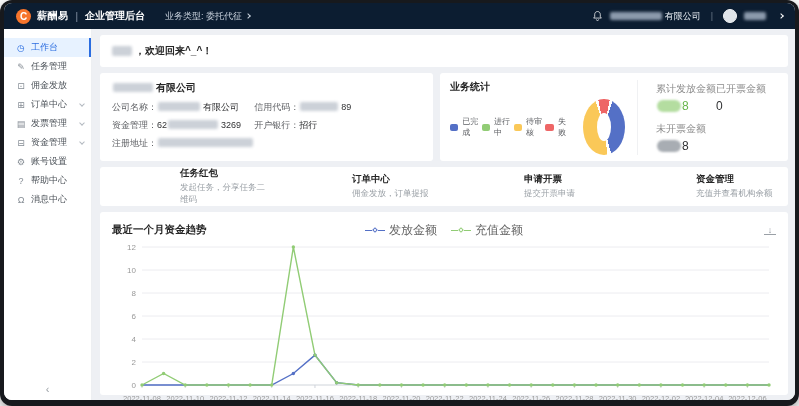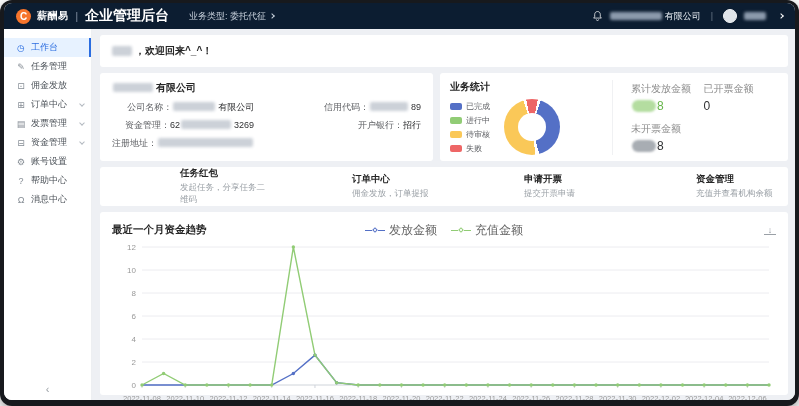--- a/index.html
+++ b/index.html
@@ -9,21 +9,21 @@
   .app { width:100%; height:100%; border-radius:8px; overflow:hidden; background:#fff;
          display:flex; flex-direction:column; }
 
   
   .hdr { height:26px; flex:0 0 26px; background:#0c1d31; display:flex; align-items:center;
          padding:0 12px; gap:6px; color:#fff; }
   .logo { width:15px; height:15px; border-radius:50%; background:#f7752c; color:#fff;
           font-size:10px; font-weight:bold; text-align:center; line-height:15px; }
   .brand { font-size:10px; font-weight:700; letter-spacing:.5px; }
   .brand-div { color:#8a97a8; font-size:10px; margin:0 1px; }
-  .app-title { font-size:14px; font-weight:700; }
+  .app-title { font-size:10px; font-weight:700; }
   .biz { font-size:9px; color:#c9d2dd; margin-left:14px; display:flex; align-items:center; cursor:pointer; }
   .spacer { flex:1; }
   .chev-r { width:4px; height:4px; border-right:1px solid currentColor; border-top:1px solid currentColor;
             transform:rotate(45deg); display:inline-block; margin-left:4px; }
   .hdr-company { font-size:9px; color:#e8edf3; display:flex; align-items:center; }
   .hdr-div { color:#6b7889; font-size:9px; margin:0 4px; }
   .avatar { width:14px; height:14px; border-radius:50%; background:#dfe4e9; border:1px solid #f2f4f6; }
 
   
   .blur { display:inline-block; height:9px; border-radius:2px; background:#ccd1d8;
@@ -49,29 +49,29 @@
          gap:6px; min-width:0; }
   .card { background:#fff; border-radius:3px; }
 
   .welcome { height:21px; flex:0 0 21px; background:#fff; border-radius:3px; display:flex;
              align-items:center; padding:16px 11px; font-size:10px; font-weight:700; color:#262626; }
 
   
   .cards-row { display:flex; gap:7px; flex:0 0 78px; }
   .company-card { flex:0 0 333px; padding:8px 12px; }
   .co-title { font-size:10px; font-weight:700; color:#262626; margin-bottom:6px; }
-  .co-grid { display:grid; grid-template-columns:46% 54%; row-gap:5px;text-align:right; }
+  .co-grid { display:grid; grid-template-columns:46% 54%; row-gap:5px; }
   .field { font-size:9px; color:#303133; white-space:nowrap; }
   .flabel { color:#606266; }
 
   .stats-card { flex:1; padding:7px 12px 6px 10px; display:flex; min-width:0; }
   .stats-left { flex:0 0 150px; }
   .card-title { font-size:10px; font-weight:700; color:#262626; }
   .donut-row { display:flex; align-items:center; margin-top:5px; }
-  .legend-col { display:flex; flex-direction:column; gap:3px; }
+  .legend-col { display:flex; flex-direction:row; gap:3px; }
   .lg-item { display:flex; align-items:center; font-size:8px; color:#606266; }
   .lg-pill { width:12px; height:7px; border-radius:2px; margin-right:4px; }
   .donut { width:56px; height:56px; border-radius:50%; position:relative; margin-left:14px; }
   .donut::after { content:''; position:absolute; inset:14px; background:#fff; border-radius:50%; }
 
   .metrics { flex:1; border-left:1px solid #f0f1f3; margin-left:12px; padding:2px 0 0 18px;
              display:grid; grid-template-columns:1fr 1fr; row-gap:9px; align-content:start; }
   .m-label { font-size:10px; color:#8c8c8c; margin-bottom:3px; }
   .m-value { font-size:12px; font-weight:500; }
   .m-blur { height:12px; width:24px; border-radius:6px; filter:blur(1.2px);

